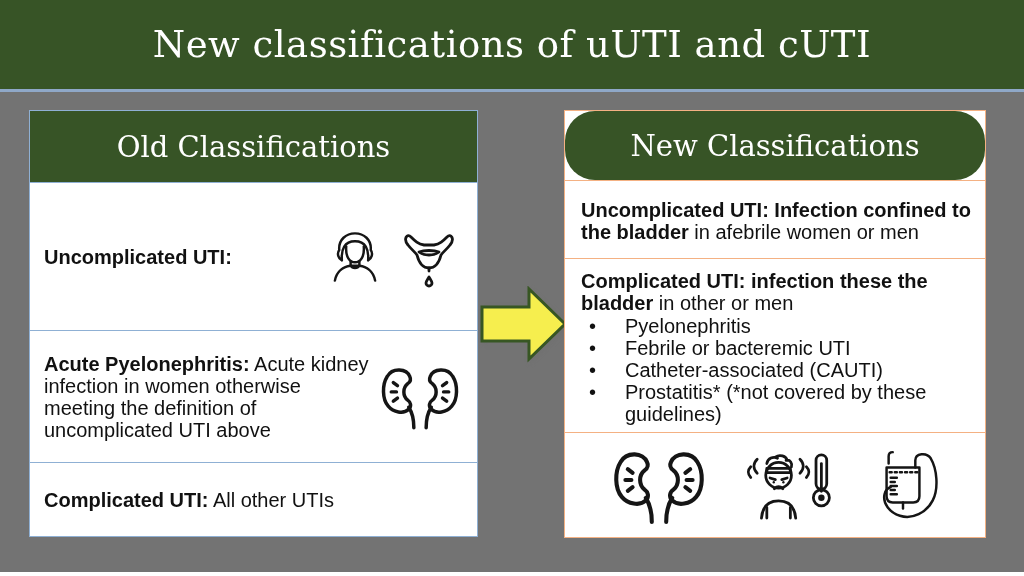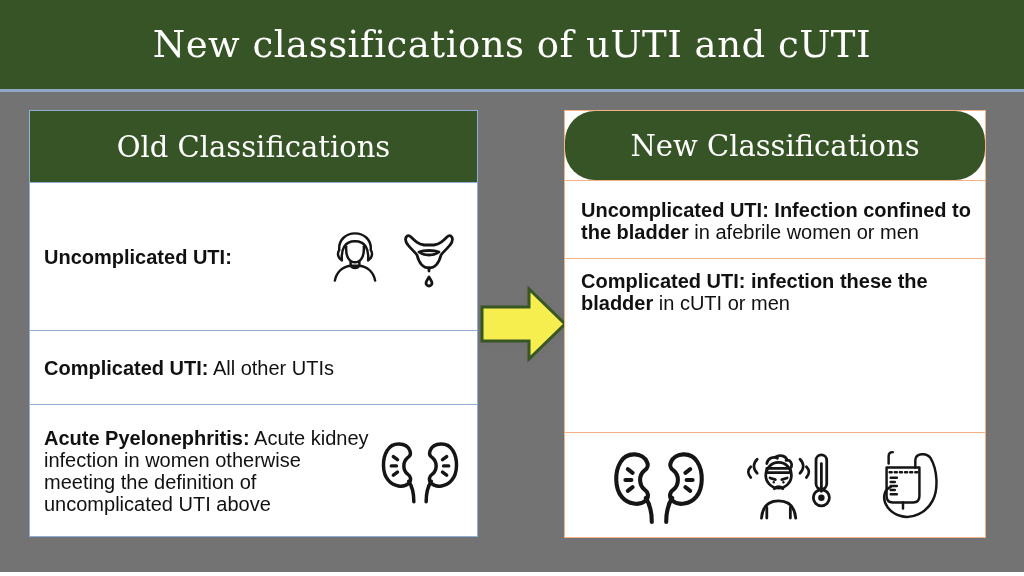--- a/index.html
+++ b/index.html
@@ -76,39 +76,39 @@
         </svg>
         <svg class="licon" width="64" height="66" viewBox="0 0 64 66" stroke-width="2.8">
           <path d="M11 21 C6 15 10 9 14 13 C18 17 21 20 27 21 L37 21 C43 20 46 17 50 13 C54 9 58 15 53 21 C50 25 46 28 44 31 C42 39 38 44 32 44 C26 44 22 39 20 31 C18 28 14 25 11 21 Z"></path>
           <path d="M22 28 C27 32 37 32 42 28 C37 26 27 26 22 28 Z"></path>
           <path d="M32 44 L32 47"></path>
           <path d="M32 53 C30.5 55.5 29 57.5 29 59 A3 3 0 0 0 35 59 C35 57.5 33.5 55.5 32 53 Z"></path>
         </svg>
       </div>
     </div>
 
-    <div class="row row-old-3">
-      <div class="cell-text">
-        <span class="b">Complicated UTI:</span><span> All other UTIs</span>
-      </div>
-    </div>
-
     <div class="row row-old-2">
       <div class="cell-text">
         <span class="b">Acute Pyelonephritis:</span><span> Acute kidney infection in women otherwise meeting the definition of uncomplicated UTI above</span>
       </div>
       <div class="cell-icons">
         <svg class="licon" width="82" height="66" viewBox="0 0 80 64" stroke-width="3.4">
           <path d="M30 12 C27 4 13 3 8 12 C3 20 3 34 9 41 C14 47 24 49 29 44 C32 41 31 37 28 35 C23 31 23 23 28 19 C31 17 31 14 30 12 Z"></path>
           <path d="M14 18 L18 21 M12 27 L17 27 M14 36 L18 33"></path>
           <path d="M29 42 C33 48 34 54 34 62"></path>
           <path d="M50 12 C53 4 67 3 72 12 C77 20 77 34 71 41 C66 47 56 49 51 44 C48 41 49 37 52 35 C57 31 57 23 52 19 C49 17 49 14 50 12 Z"></path>
           <path d="M66 18 L62 21 M68 27 L63 27 M66 36 L62 33"></path>
           <path d="M51 42 C47 48 46 54 46 62"></path>
         </svg>
+      </div>
+    </div>
+
+    <div class="row row-old-3">
+      <div class="cell-text">
+        <span class="b">Complicated UTI:</span><span> All other UTIs</span>
       </div>
     </div>
   </section>
 
   <svg class="arrow" width="88" height="78" viewBox="0 0 88 78">
     <polygon points="2,21 49,21 49,3 85,38 49,73 49,55 2,55" fill="#F6EE4E" stroke="#375623" stroke-width="3" stroke-linejoin="miter"></polygon>
   </svg>
 
   <section class="tbl new">
     <div class="thead">
@@ -116,21 +116,27 @@
     </div>
 
     <div class="row row-new-1">
       <div class="cell-text">
         <span class="b">Uncomplicated UTI: Infection confined to the bladder</span><span> in afebrile women or men</span>
       </div>
     </div>
 
     <div class="row row-new-2">
       <div class="cell-text">
-        <span class="b">Complicated UTI: infection these the bladder</span><span> in cUTI or men</span>
+        <span class="b">Complicated UTI: infection these the bladder</span><span> in other or men</span>
+        <ul class="bullets">
+          <li>Pyelonephritis</li>
+          <li>Febrile or bacteremic UTI</li>
+          <li>Catheter-associated (CAUTI)</li>
+          <li>Prostatitis* (*not covered by these guidelines)</li>
+        </ul>
       </div>
     </div>
 
     <div class="row row-new-icons">
       <svg class="licon" width="96" height="78" viewBox="0 0 80 64" stroke-width="3.4">
         <path d="M30 12 C27 4 13 3 8 12 C3 20 3 34 9 41 C14 47 24 49 29 44 C32 41 31 37 28 35 C23 31 23 23 28 19 C31 17 31 14 30 12 Z"></path>
         <path d="M14 18 L18 21 M12 27 L17 27 M14 36 L18 33"></path>
         <path d="M29 42 C33 48 34 54 34 62"></path>
         <path d="M50 12 C53 4 67 3 72 12 C77 20 77 34 71 41 C66 47 56 49 51 44 C48 41 49 37 52 35 C57 31 57 23 52 19 C49 17 49 14 50 12 Z"></path>
         <path d="M66 18 L62 21 M68 27 L63 27 M66 36 L62 33"></path>

